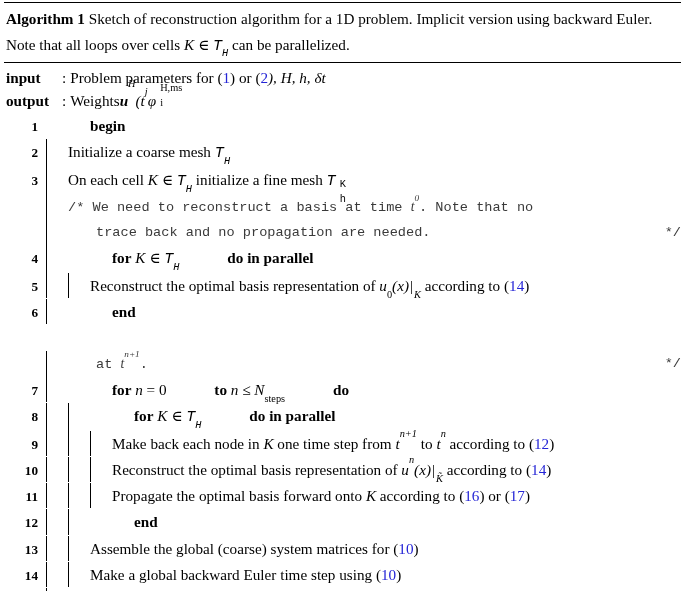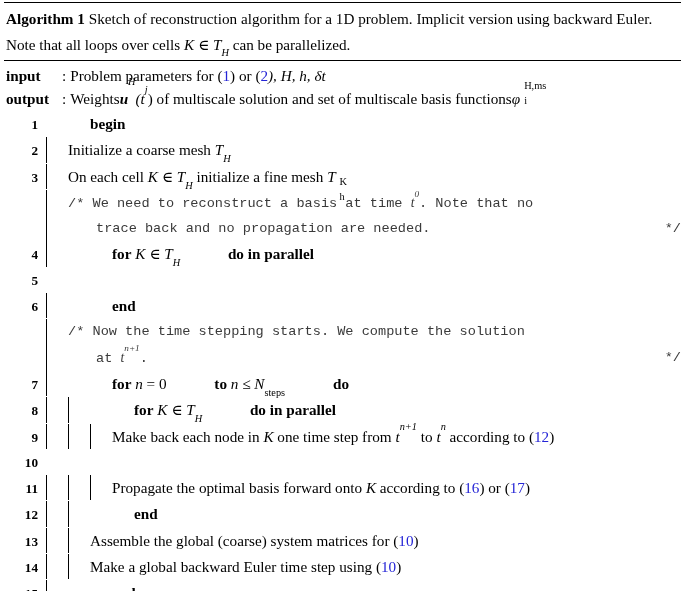--- a/index.html
+++ b/index.html
@@ -116,21 +116,21 @@
   .subsup {
     display: inline-block;
     vertical-align: baseline;
     position: relative;
     width: 0;
   }
   .subsup i { font-style: normal; position: absolute; left: 4px; font-size: 0.68em; }
   .subsup i.up { top: -1.25em; }
   .subsup i.dn { top: 0.22em; }
   .vbar { font-style: normal; padding: 0 1px 0 1px; }
-  .scr { font-family: Liberation Serif, serif; font-style: italic; }
+  .scr { font-family: Liberation Mono, monospace; font-style: italic; }
   .upr { font-style: normal; }
 </style>
 </head>
 <body>
 
 <div class="algorithm">
 
   <hr class="rule rule-top">
 
   <div class="caption">
@@ -154,21 +154,20 @@
         <span class="mi">), H, h, δt</span>
     </div>
     <div class="io-row">
       <span class="io-key pad">output</span>
       <span class="io-sep">:</span>
       <span>Weights </span>
         <b class="mi">u</b>
         <sup class="mi">H</sup>
         <span class="mi">(t</span>
         <sub class="mi">j</sub>
-        <span>) of multiscale solution and set of multiscale basis functions </span>
         <span class="mi">φ</span>
         <span class="subsup">
           <i class="up upr">H,ms</i>
           <i class="dn mi">i</i>
         </span>
     </div>
   </div>
 
   <div class="body">
 
@@ -220,36 +219,36 @@
         <span class="guide bar"></span>
         <span class="txt"><span class="kw">for</span> <span class="mi">K</span> <span>∈</span> <span class="scr"><span>T</span><sub>H</sub></span> <span class="kw">do in parallel</span></span>
       </span>
     </div>
 
     <div class="line">
       <span class="lineno">5</span>
       <span class="content">
         <span class="guide bar"></span>
         <span class="guide bar"></span>
+        <span class="txt"><span>Reconstruct the optimal basis representation of </span><span class="mi">u</span><sub class="upr">0</sub><span class="mi">(x)</span><span class="vbar">|</span><sub class="mi">K</sub><span> according to (</span><span class="ref">14</span><span>)</span></span>
       </span>
     </div>
 
     <div class="line">
       <span class="lineno">6</span>
       <span class="content">
         <span class="guide bar"></span>
         <span class="txt kw">end</span>
       </span>
     </div>
 
     <div class="line">
       <span class="lineno"></span>
       <span class="content">
         <span class="guide bar"></span>
-        <span class="txt cmt">/* Now the time stepping starts. We compute the solution</span>
       </span>
     </div>
 
     <div class="line">
       <span class="lineno"></span>
       <span class="content">
         <span class="guide bar"></span>
         <span class="txt cmt cmt-row" style="width:100%">
           <span class="cmt-body" style="padding-left:28px"><span>at </span><span class="mathit">t</span><sup class="mathit">n+1</sup><span>.</span></span>
           <span class="cmt-end">*/</span>
@@ -283,20 +282,21 @@
         <span class="txt"><span>Make back each node in </span><span class="mi">K</span><span> one time step from </span><span class="mi">t</span><sup class="mi">n+1</sup><span> to </span><span class="mi">t</span><sup class="mi">n</sup><span> according to (</span><span class="ref">12</span><span>)</span></span>
       </span>
     </div>
 
     <div class="line">
       <span class="lineno">10</span>
       <span class="content">
         <span class="guide bar"></span>
         <span class="guide bar"></span>
         <span class="guide bar"></span>
+        <span class="txt"><span>Reconstruct the optimal basis representation of </span><span class="mi">u</span><sup class="mi">n</sup><span class="mi">(x)</span><span class="vbar">|</span><sub class="mi">K̃</sub><span> according to (</span><span class="ref">14</span><span>)</span></span>
       </span>
     </div>
 
     <div class="line">
       <span class="lineno">11</span>
       <span class="content">
         <span class="guide bar"></span>
         <span class="guide bar"></span>
         <span class="guide bar"></span>
         <span class="txt"><span>Propagate the optimal basis forward onto </span><span class="mi">K</span><span> according to (</span><span class="ref">16</span><span>) or (</span><span class="ref">17</span><span>)</span></span>

